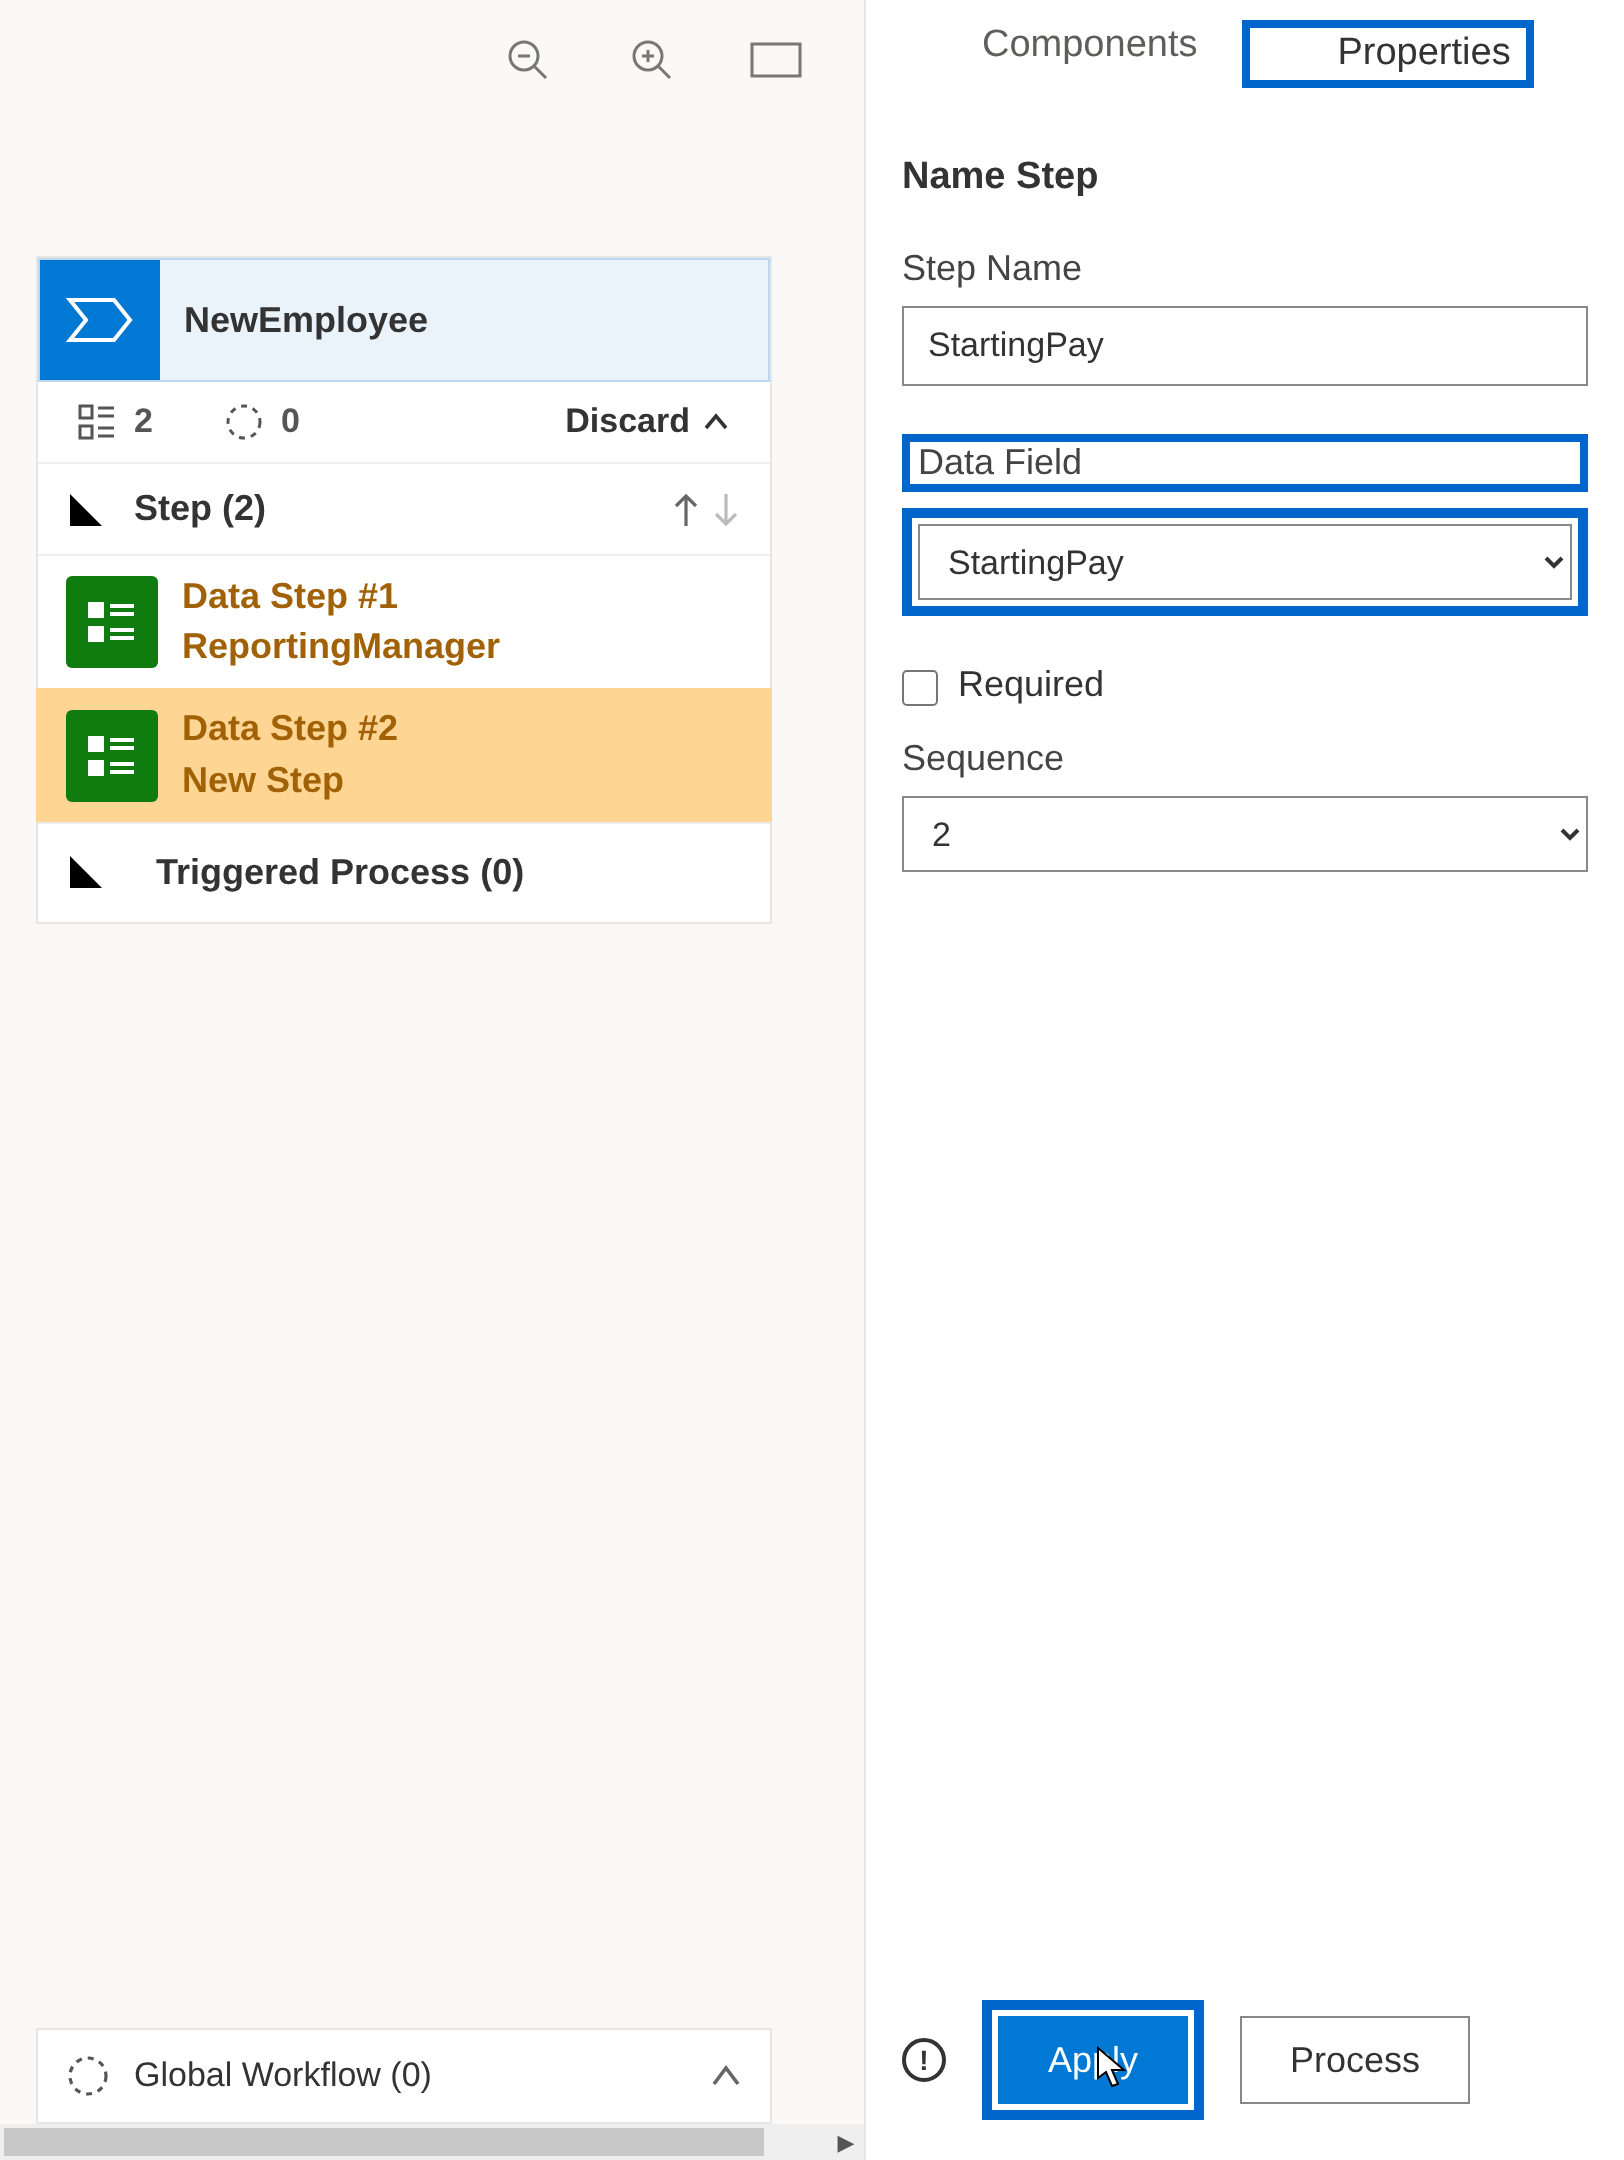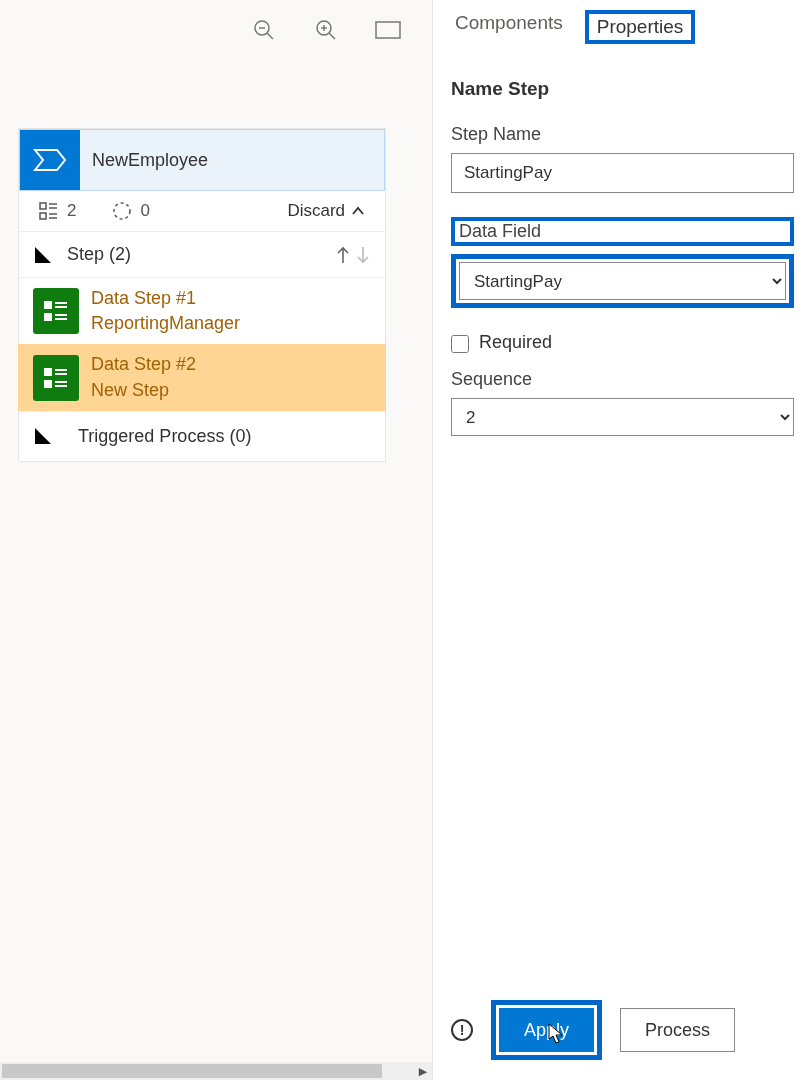--- a/index.html
+++ b/index.html
@@ -3,21 +3,21 @@
 <meta charset="utf-8">
 <style>
   * { box-sizing: border-box; margin: 0; padding: 0; font-family: "Segoe UI", Arial, sans-serif; }
   body { width: 812px; height: 1080px; background: #faf9f8; display: flex; overflow: hidden; }
 
   
   .left { width: 432px; height: 100%; background: #faf9f8; position: relative; display:flex; flex-direction:column; }
   .toolbar { height: 60px; display:flex; justify-content:flex-end; align-items:center; padding-right: 30px; gap: 34px; }
   .toolbar .tool { width:28px; height:28px; display:flex; align-items:center; justify-content:center; color:#666; }
 
-  .cards { padding: 12px 18px; margin-top: 56px; }
+  .cards { padding: 12px 18px; margin-top: 56px; font-weight: bold; }
   .card { background:#fff; border:1px solid #e6e6e6; width: 368px; }
   .card-header { display:flex; align-items:center; background:#eaf2fa; border:1px solid #bcd7f2; }
   .card-header .icon-box { width:60px; height:60px; background:#0078d4; display:flex; align-items:center; justify-content:center; }
   .card-header .titles { padding: 8px 12px; color:#333; font-size:18px; line-height:1.35; }
   .card-stats { display:flex; align-items:center; padding: 10px 20px; font-size:17px; color:#444; justify-content:space-between; }
   .card-stats .left-stats { display:flex; align-items:center; gap: 36px; }
   .stat { display:flex; align-items:center; gap:8px; color:#555; }
   .details { display:flex; align-items:center; gap:6px; color:#333; font-size:17px; }
   .section-row { display:flex; align-items:center; justify-content:space-between; padding: 12px 14px; border-top:1px solid #eee; }
   .section-row .sl { display:flex; align-items:center; gap:14px; font-size:18px; color:#333; }
@@ -33,21 +33,21 @@
   .footer-bar { margin-top:auto; margin-bottom: 18px; width: 368px; margin-left:18px; background:#fff; border:1px solid #e6e6e6; height:48px; display:flex; align-items:center; padding:0 14px; justify-content:space-between; font-size:17px; color:#333; }
   .footer-left { display:flex; align-items:center; gap:12px; }
 
   .hscroll { position:absolute; bottom:0; left:0; width:100%; height:18px; background:#efefef; display:flex; align-items:center; }
   .hscroll .thumb { height:14px; background:#c8c8c8; width:380px; margin-left:2px; }
   .hscroll .arrow-r { margin-left:auto; width:18px; height:18px; display:flex; align-items:center; justify-content:center; color:#555; font-size:11px; }
 
   
   .right { flex:1; background:#fff; border-left:1px solid #e6e6e6; display:flex; flex-direction:column; padding: 10px 18px 20px 18px; position:relative; }
   .tabs { display:flex; gap: 18px; font-size:19px; color:#605e5c; }
-  .tabs .tab { padding:2px 4px; }
+  .tabs .tab { padding:2px 4px;margin-left:36px; }
   .tabs .tab.active { color:#333; }
   .highlight-box { border:4px solid #0066cc; padding:0 4px; display:inline-block; }
 
   .section-title { font-size:19px; font-weight:600; color:#333; margin-top: 34px; }
   .field-label { font-size:18px; color:#444; margin-top: 24px; }
   .text-input { width:100%; border:1px solid #8a8886; height:40px; padding: 0 12px; font-size:17px; color:#333; margin-top:8px; background:#fff; }
   .select-wrap { margin-top:8px; }
   .select-wrap.highlight { border:5px solid #0066cc; padding:3px; }
   select { width:100%; height:38px; border:1px solid #8a8886; padding:0 10px; font-size:17px; color:#333; background:#fff; }
   .checkbox-row { display:flex; align-items:flex-end; gap:10px; margin-top:24px; font-size:18px; color:#333; }
@@ -193,20 +193,31 @@
           <svg width="20" height="20" viewBox="0 0 20 20">
               <path d="M2 18 L18 18 L2 2 Z" fill="#000"></path>
             </svg>
         </span>
         <span>Triggered Process (0)</span>
       </div>
 
     </div>
   </div>
 
+  <div class="footer-bar">
+    <div class="footer-left">
+      <svg width="22" height="22" viewBox="0 0 22 22" fill="none" stroke="#555" stroke-width="1.6" stroke-dasharray="3 3">
+        <circle cx="11" cy="11" r="9"></circle>
+      </svg>
+      <span>Global Workflow (0)</span>
+    </div>
+    <svg width="16" height="12" viewBox="0 0 16 12" fill="none" stroke="#666" stroke-width="1.8">
+      <path d="M2 10 L8 2 L14 10"></path>
+    </svg>
+  </div>
 
   <div class="hscroll">
     <div class="thumb"></div>
     <div class="arrow-r">▶</div>
   </div>
 
 </div>
 
 <div class="right">
 

